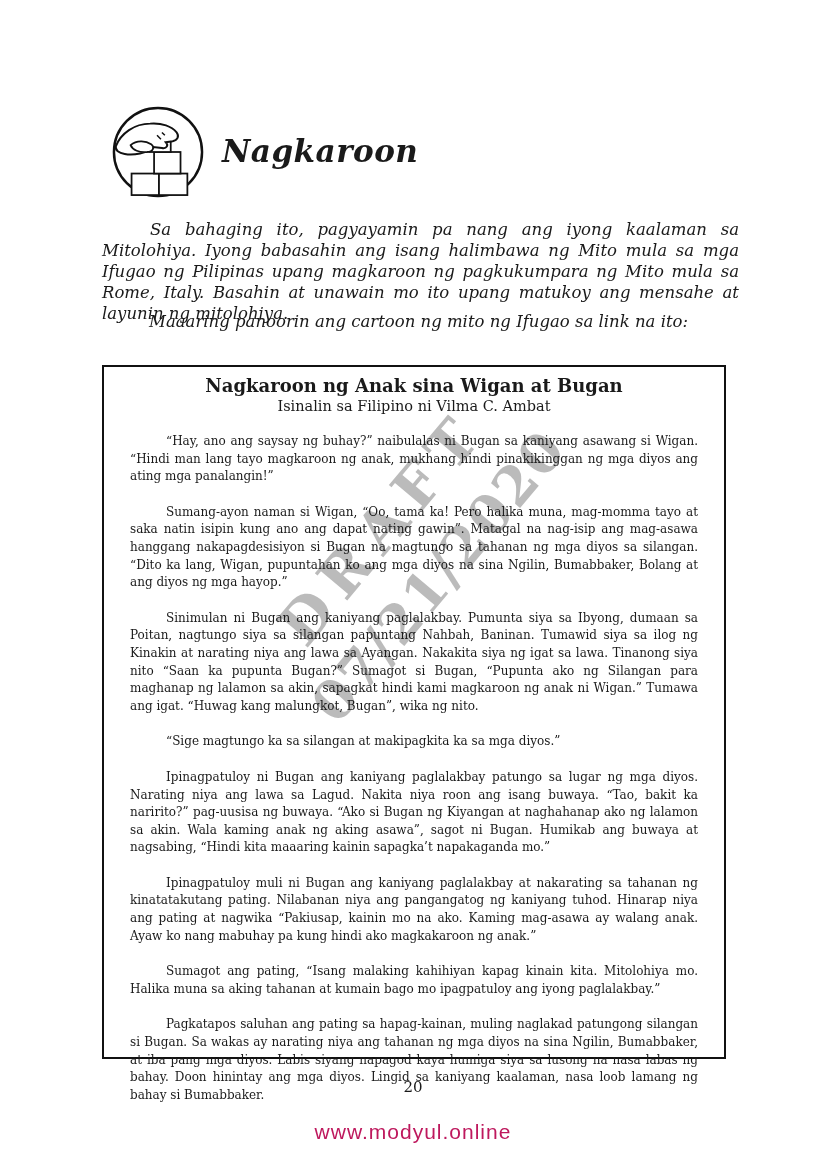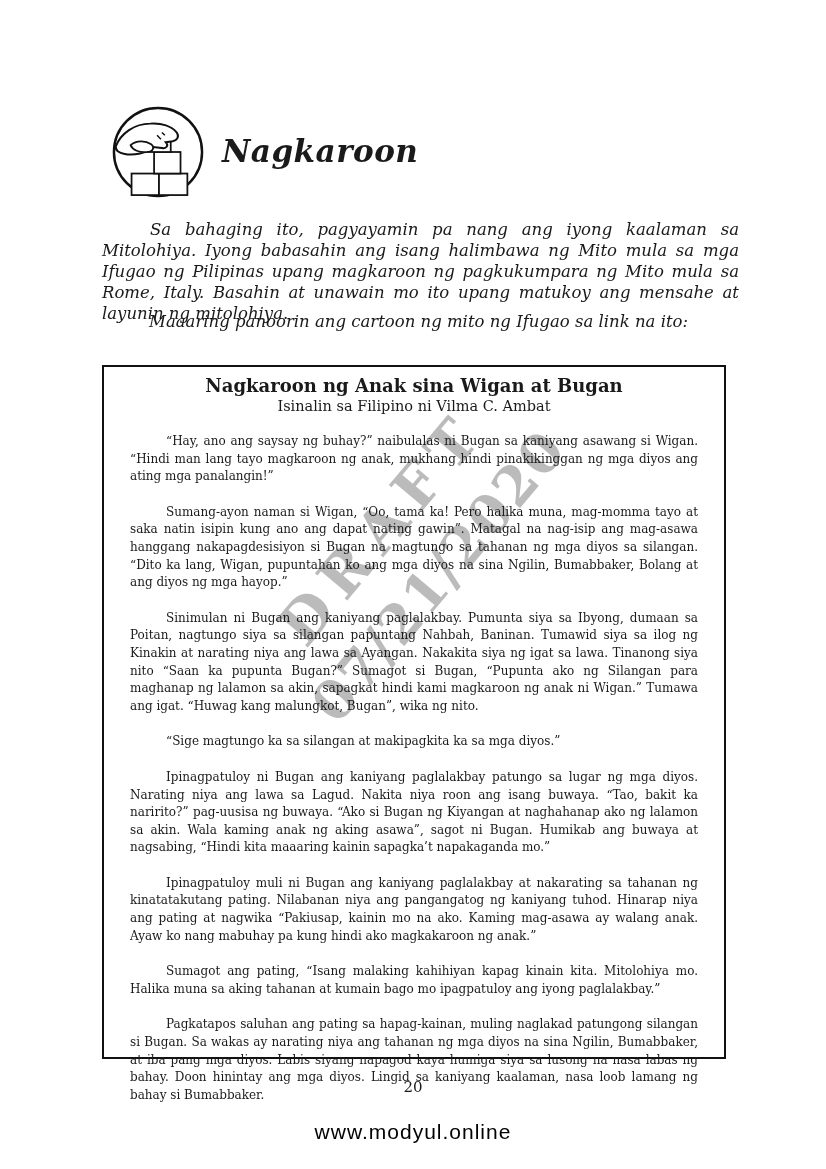--- a/index.html
+++ b/index.html
@@ -113,21 +113,21 @@
     font-size: 15px;
   }
   .site-watermark {
     position: absolute;
     left: 0;
     top: 1120px;
     width: 826px;
     text-align: center;
     font-size: 21px;
     letter-spacing: 1px;
-    color: #000000;
+    color: #be185d;
     font-family: "Liberation Sans", sans-serif;
     font-weight: 300;
   }
 </style>
 </head>
 <body>
 
 <div id="page">
 
   <div class="enrich-icon">

